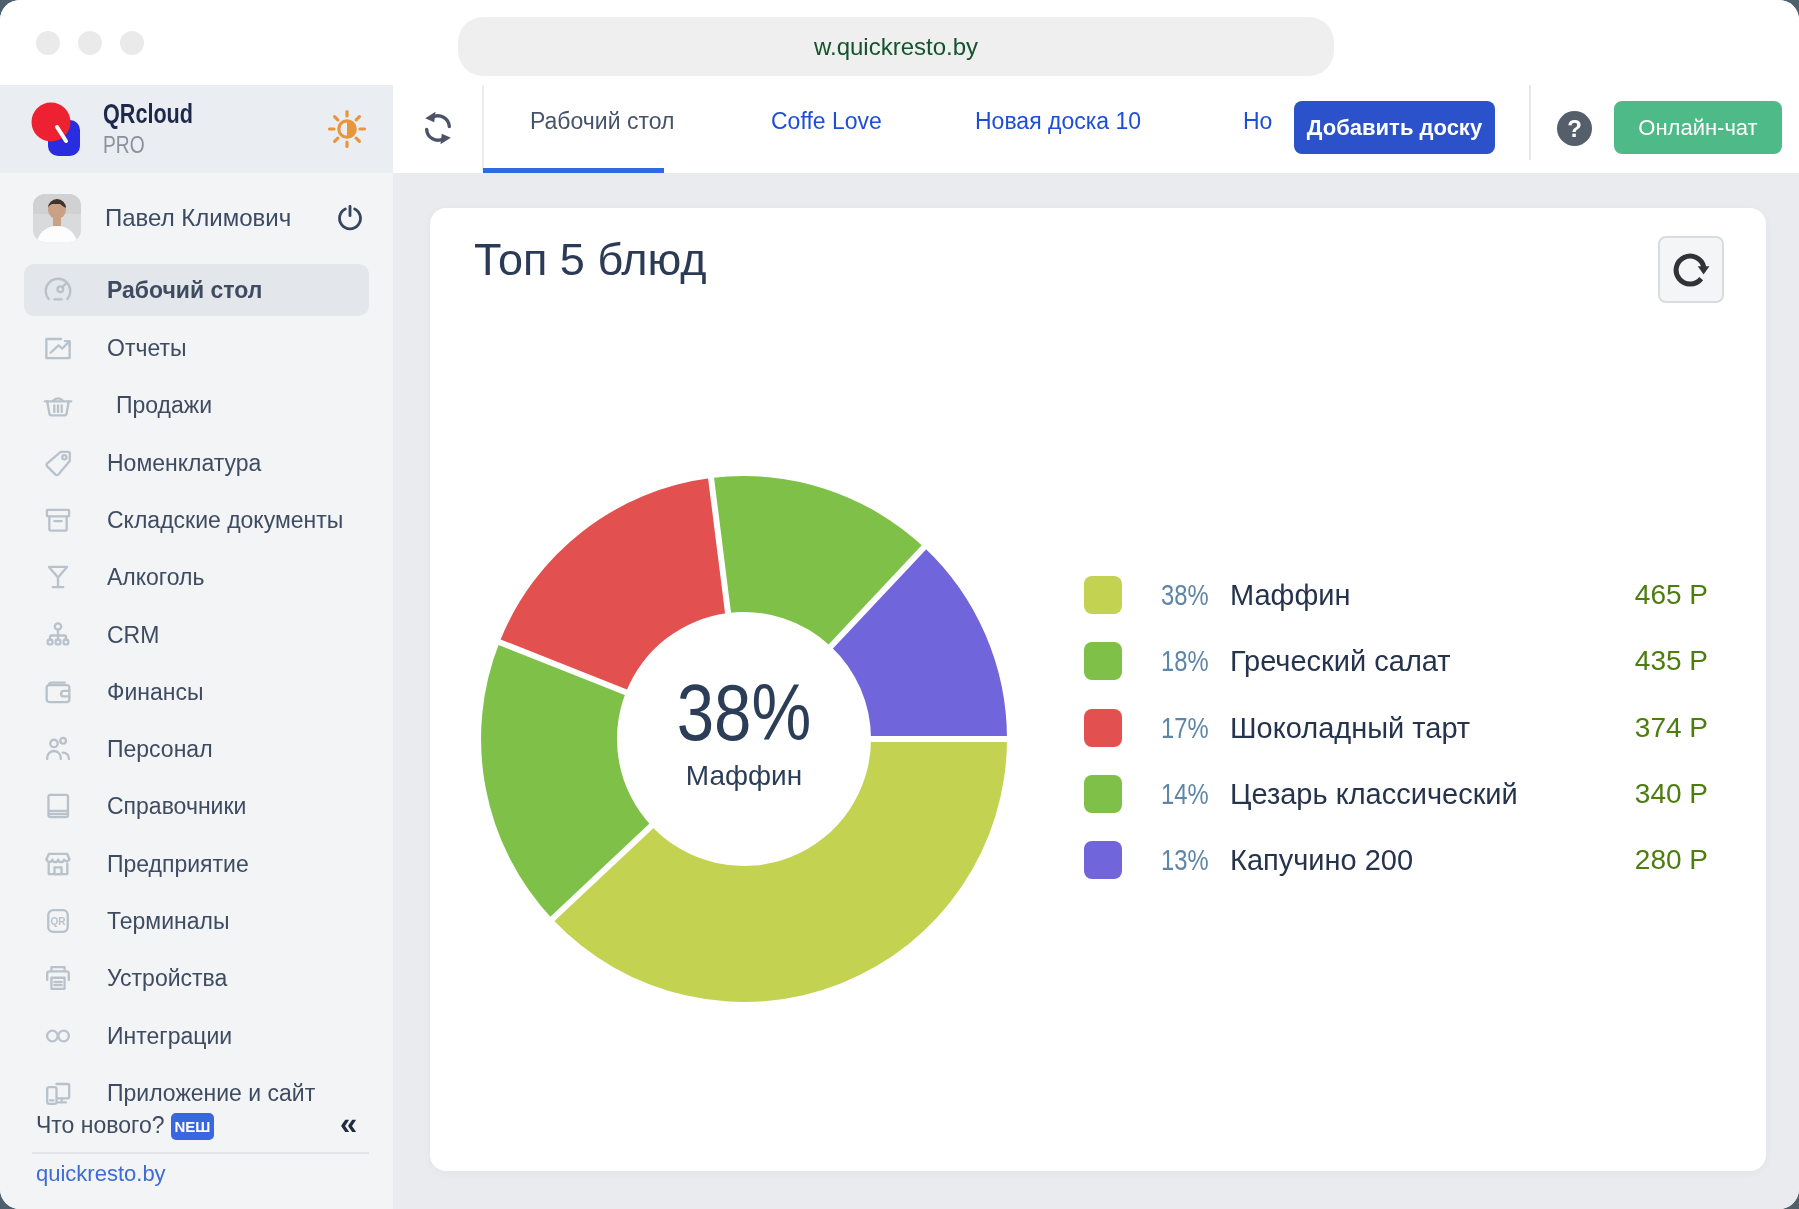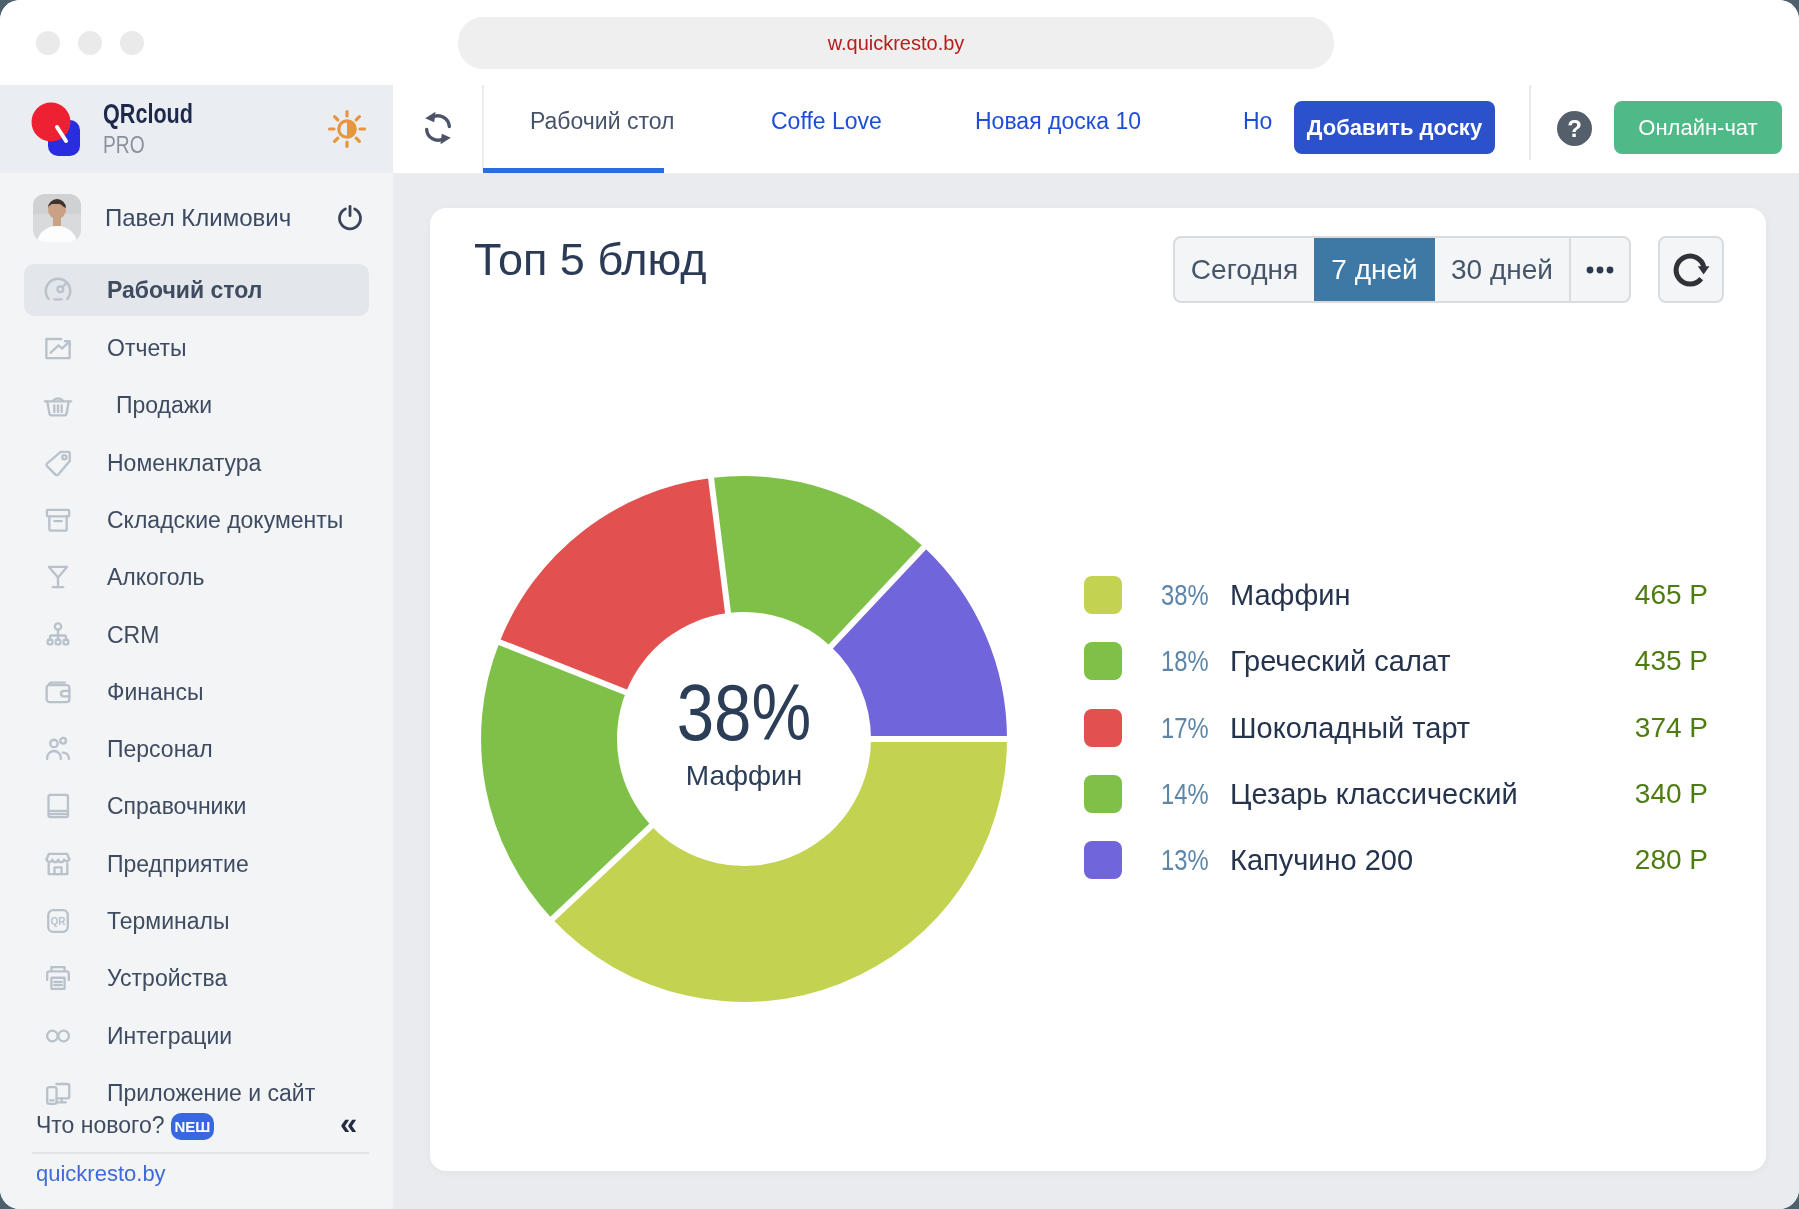--- a/index.html
+++ b/index.html
@@ -1,22 +1,22 @@
 <!DOCTYPE html>
 <html lang="ru"><head>
 <meta charset="utf-8">
 <style>
   * { margin:0; padding:0; box-sizing:border-box; }
   html,body { width:1799px; height:1209px; background:#4e606b; font-family:"Liberation Sans",sans-serif; }
   .window { position:absolute; left:0; top:0; width:1799px; height:1209px; background:#fff; border-radius:20px; overflow:hidden; }
   
   .chrome { position:absolute; left:0; top:0; width:1799px; height:85px; background:#fff; }
   .dot { position:absolute; top:31px; width:24px; height:24px; border-radius:50%; background:#eaeaea; }
-  .addr { position:absolute; left:458px; top:17px; width:876px; height:52px; border-radius:25px; background:#efefef;
-          display:flex; align-items:center; justify-content:center; font-size:20px; color:#b91c1c; }
+  .addr { position:absolute; left:458px; top:17px; width:876px; height:59px; border-radius:25px; background:#efefef;
+          display:flex; align-items:center; justify-content:center; font-size:24px; color:#14532d; }
   
   .hleft { position:absolute; left:0; top:85px; width:393px; height:88px; background:#eaedf1; }
   .hright { position:absolute; left:393px; top:85px; width:1406px; height:88px; background:#fff; }
   .vline1 { position:absolute; left:482px; top:85px; width:2px; height:87px; background:#ebedf0; }
   .vline2 { position:absolute; left:1529px; top:85px; width:2px; height:75px; background:#e7eaed; }
   .logotext { position:absolute; left:103px; top:99px; font-size:27px; font-weight:700; color:#1d284a; transform:scaleX(.8); transform-origin:left; }
   .logopro  { position:absolute; left:103px; top:131px; font-size:24px; color:#8a919d; transform:scaleX(.8); transform-origin:left; }
   .tab { position:absolute; top:108px; font-size:23px; color:#1d4ed8; white-space:nowrap; }
   .tab.active { color:#47536a; }
   .underline { position:absolute; left:483px; top:168px; width:181px; height:6px; background:#2f6ae2; }
@@ -28,21 +28,21 @@
               color:#fff; font-size:22px; display:flex; align-items:center; justify-content:center; }
   
   .sidebar { position:absolute; left:0; top:173px; width:393px; height:1036px; background:#f2f4f6; }
   .avatar { position:absolute; left:33px; top:194px; width:48px; height:48px; border-radius:12px; overflow:hidden; }
   .uname { position:absolute; left:105px; top:204px; font-size:24px; color:#3c4a63; }
   .activeitem { position:absolute; left:24px; top:264px; width:345px; height:52px; background:#e3e7eb; border-radius:10px; }
   .mitem { position:absolute; left:107px; font-size:23px; color:#3f4b61; white-space:nowrap; }
   .mitem.b { font-weight:700; }
   .micon { position:absolute; left:40px; width:36px; height:36px; }
   .newrow { position:absolute; left:36px; top:1112px; font-size:23px; color:#3f4b61; }
-  .newbadge { position:absolute; left:171px; top:1113px; width:43px; height:27px; background:#3867df; border-radius:10px;
+  .newbadge { position:absolute; left:171px; top:1113px; width:43px; height:27px; background:#3867df; border-radius:5px;
               color:#fff; font-size:15px; font-weight:700; display:flex; align-items:center; justify-content:center; }
   .collapse { position:absolute; left:340px; top:1106px; font-size:31px; font-weight:700; color:#232c42; }
   .sdiv { position:absolute; left:32px; top:1152px; width:337px; height:2px; background:#e2e5e8; }
   .slink { position:absolute; left:36px; top:1161px; font-size:22px; color:#3d6bd8; }
   
   .main { position:absolute; left:393px; top:173px; width:1406px; height:1036px; background:#e9ebef; }
   .card { position:absolute; left:430px; top:208px; width:1336px; height:963px; background:#fff; border-radius:16px; box-shadow:0 2px 8px rgba(50,60,80,0.04); }
   .title { position:absolute; left:474px; top:234px; font-size:45px; font-weight:400; color:#2b3a55; }
   .rangegroup { position:absolute; left:1173px; top:236px; height:67px; background:#f4f5f6; border:2px solid #d9dcdf;
                 border-radius:8px; display:flex; overflow:hidden; }
@@ -269,34 +269,20 @@
     </div>
   <div class="newrow">Что нового?</div>
   <div class="newbadge">NEШ</div>
   <div class="collapse">«</div>
   <div class="sdiv"></div>
   <div class="slink">quickresto.by</div>
 
   <div class="main"></div>
   <div class="card"></div>
   <div class="title">Топ 5 блюд</div>
-  <div class="rangegroup">
-    <div class="rg" style="width:139px;">Сегодня</div>
-    <div class="rg active" style="width:121px;">7 дней</div>
-    <div class="rg" style="width:134px;">30 дней</div>
-    <div class="rg sep" style="width:60px;">
-      <svg width="34" height="34" viewBox="0 0 34 34">
-          <g fill="#2c3a4e">
-        <circle cx="7" cy="17" r="3.4"></circle>
-            <circle cx="17" cy="17" r="3.4"></circle>
-            <circle cx="27" cy="17" r="3.4"></circle>
-      </g>
-        </svg>
-    </div>
-  </div>
   <div class="refbtn">
     <svg width="40" height="40" viewBox="0 0 40 40">
       <path d="M 30.2 28.6 A 14 14 0 1 1 32.8 17" fill="none" stroke="#2f3338" stroke-width="5"></path>
       <path d="M 26.8 16.2 L 38.4 16.2 L 32.6 24.6 Z" fill="#2f3338"></path>
     </svg>
   </div>
   <svg class="donut" viewBox="0 0 540 540">
     <path d="M533.0 270.0 A263.0 263.0 0 0 1 78.3 450.0 L177.4 356.9 A127.0 127.0 0 0 0 397.0 270.0 Z" fill="#c3d351"></path>
     <path d="M78.3 450.0 A263.0 263.0 0 0 1 25.5 173.2 L151.9 223.2 A127.0 127.0 0 0 0 177.4 356.9 Z" fill="#7fc148"></path>
     <path d="M25.5 173.2 A263.0 263.0 0 0 1 237.0 9.1 L254.1 144.0 A127.0 127.0 0 0 0 151.9 223.2 Z" fill="#e25150"></path>

